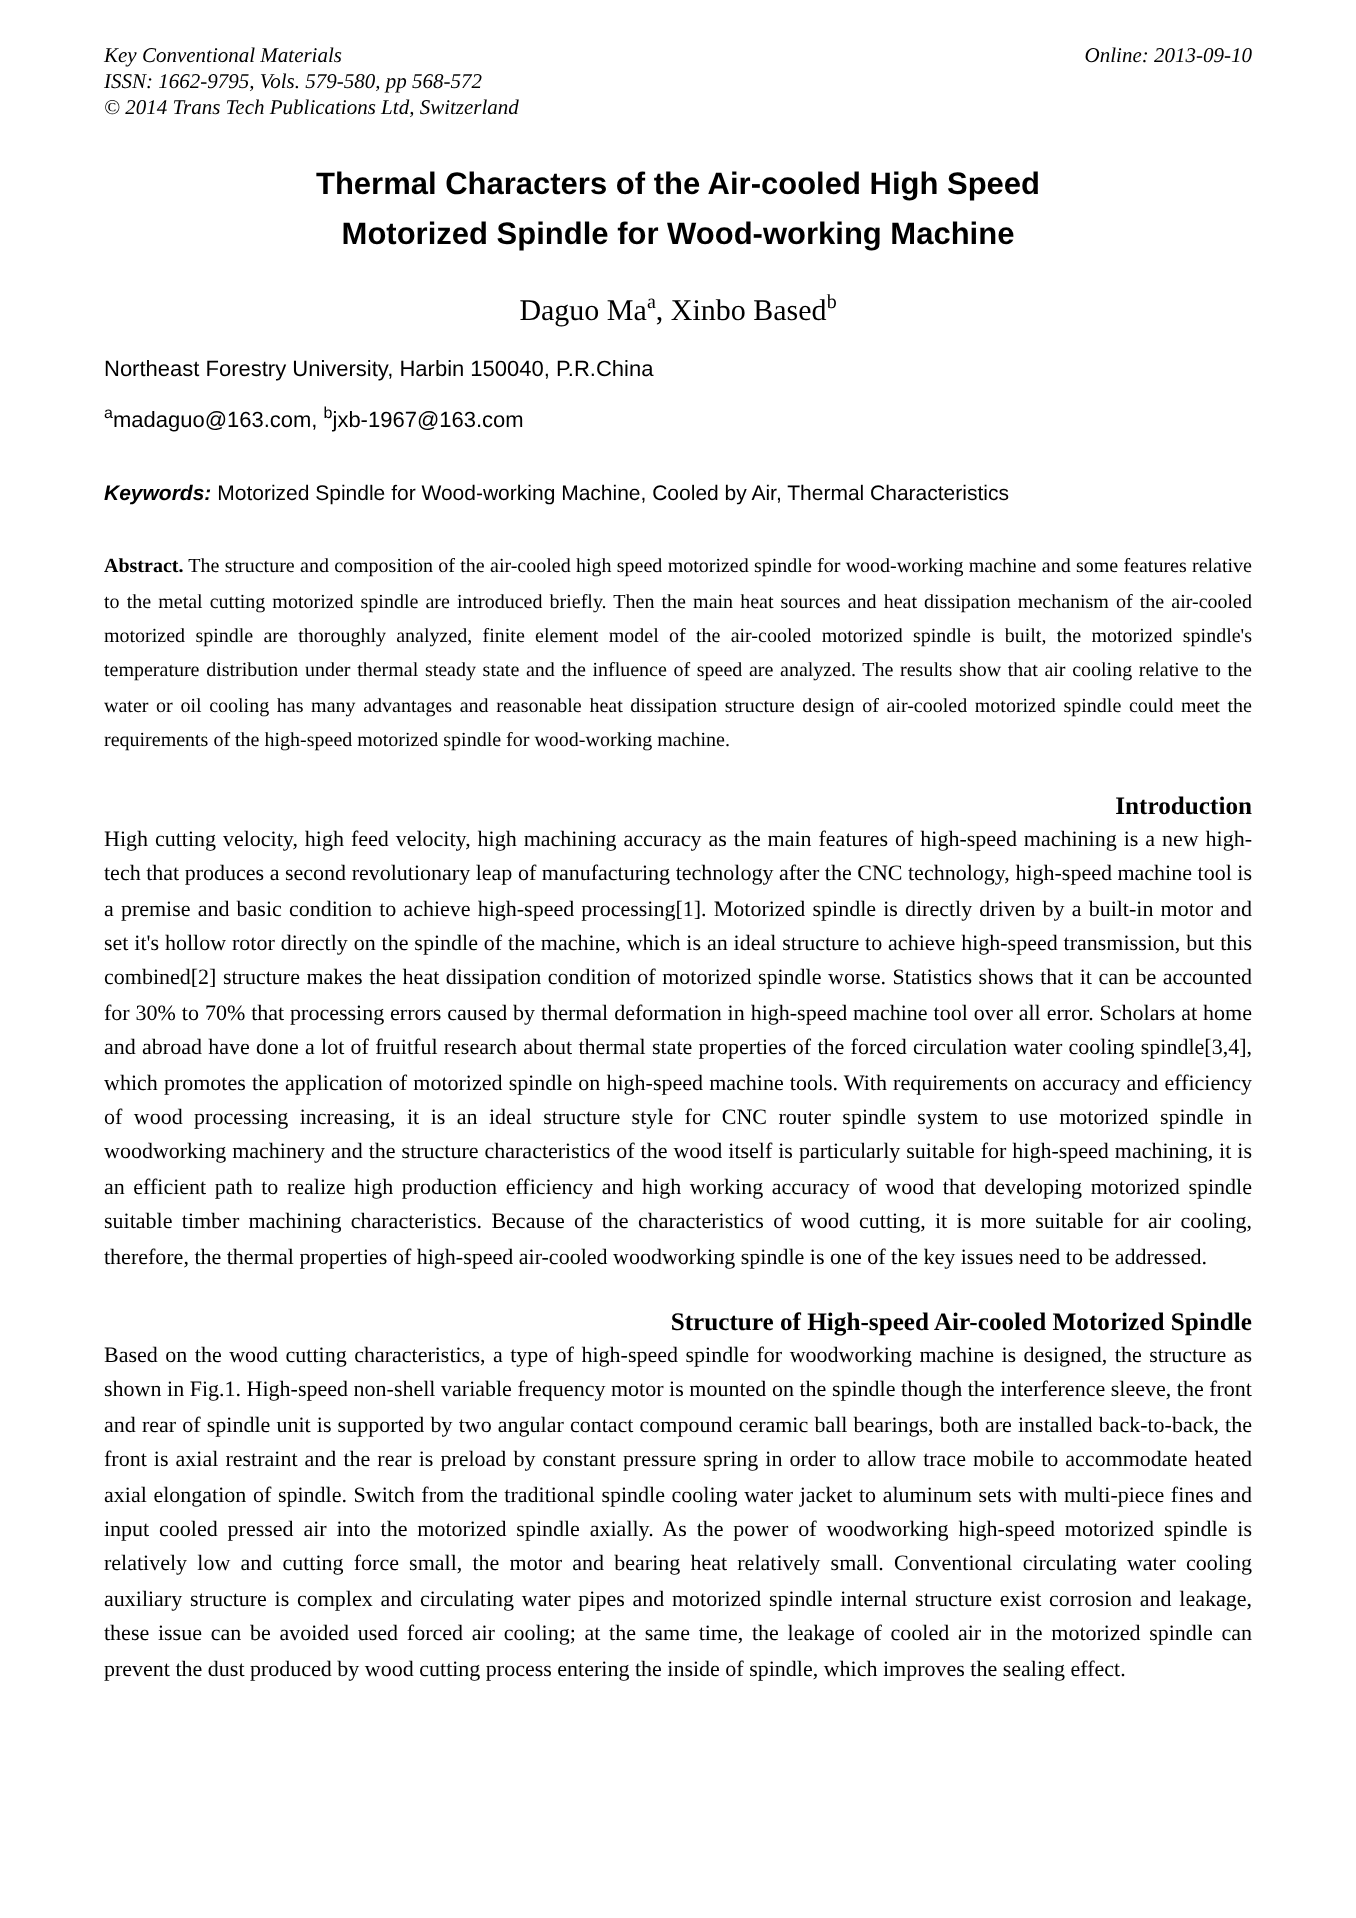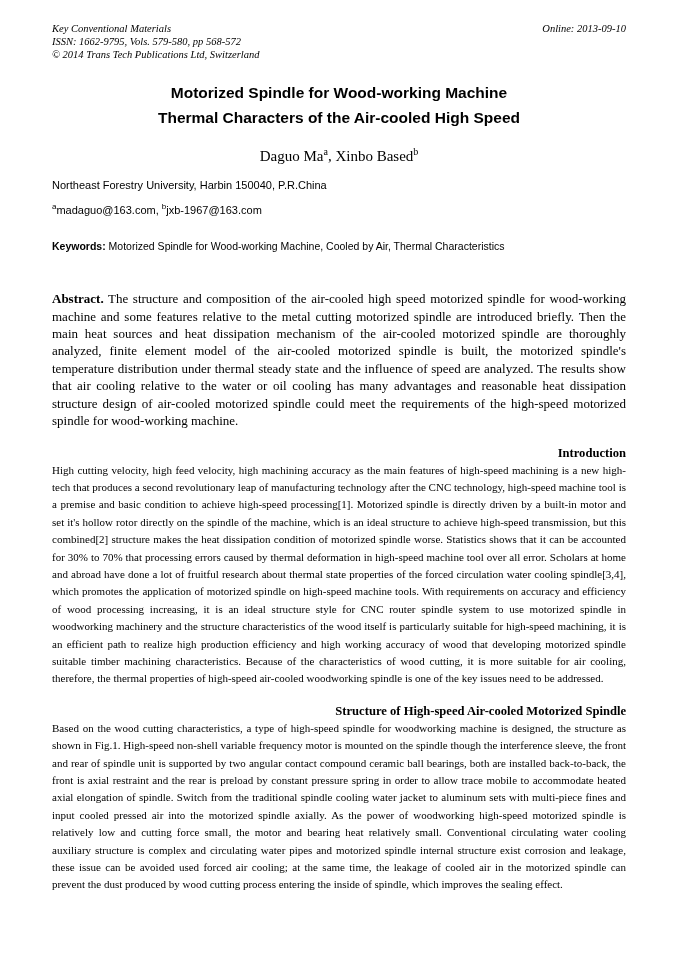--- a/index.html
+++ b/index.html
@@ -82,26 +82,27 @@
 
   
   .keywords {
     margin-top: 22px;
     font-family: "Liberation Sans", sans-serif;
     font-size: 10.5px;
     line-height: 15px;
   }
   .keywords b {
     font-weight: bold;
+    font-style: italic;
   }
 
   
   .abstract {
-    margin-top: 36px;
-    font-size: 13px;
+    margin-top: 20px;
+    font-size: 10px;
     line-height: 17.4px;
     text-align: justify;
   }
   .abstract b {
     font-weight: bold;
   }
 
   
   h2.section {
     margin: 14px 0 0 0;
@@ -124,22 +125,22 @@
 <div class="page">
 
   <div class="header">
     <div class="right">Online: 2013-09-10</div>
     <div class="header-line">Key Conventional Materials</div>
     <div class="header-line">ISSN: 1662-9795, Vols. 579-580, pp 568-572</div>
     <div class="header-line">© 2014 Trans Tech Publications Ltd, Switzerland</div>
   </div>
 
   <div class="title">
+    <div>Thermal Characters of the Air-cooled High Speed</div>
     <div>Motorized Spindle for Wood-working Machine</div>
-    <div>Thermal Characters of the Air-cooled High Speed</div>
   </div>
 
   <div class="authors">
     <span>Daguo Ma</span><sup>a</sup><span>, </span><span>Xinbo Based</span><sup>b</sup>
   </div>
 
   <div class="affil">Northeast Forestry University, Harbin 150040, P.R.China</div>
 
   <div class="emails">
     <sup>a</sup><span>madaguo@163.com, </span><sup>b</sup><span>jxb-1967@163.com</span>

